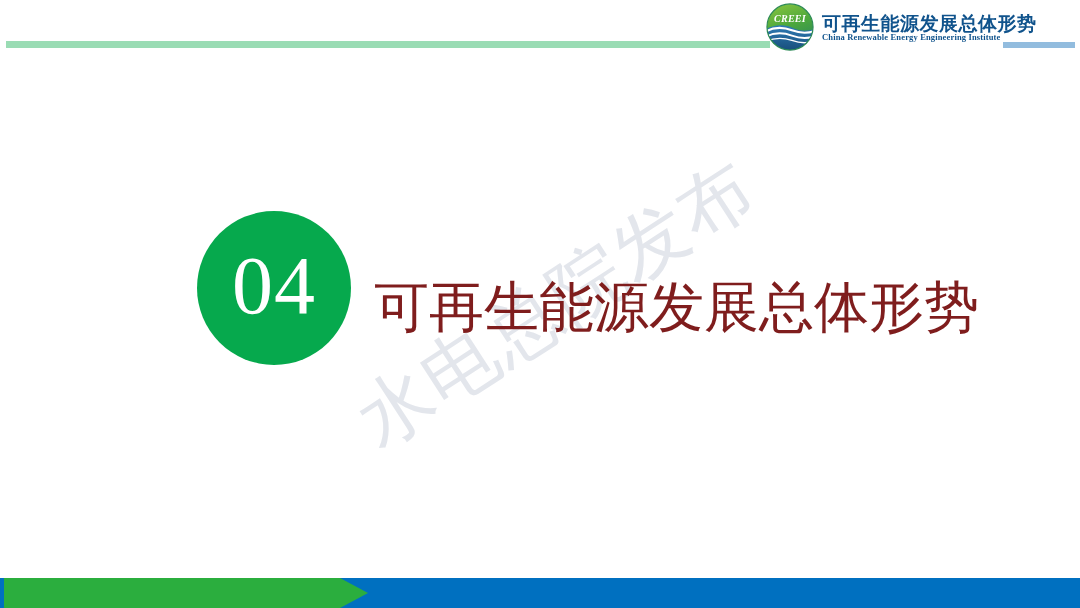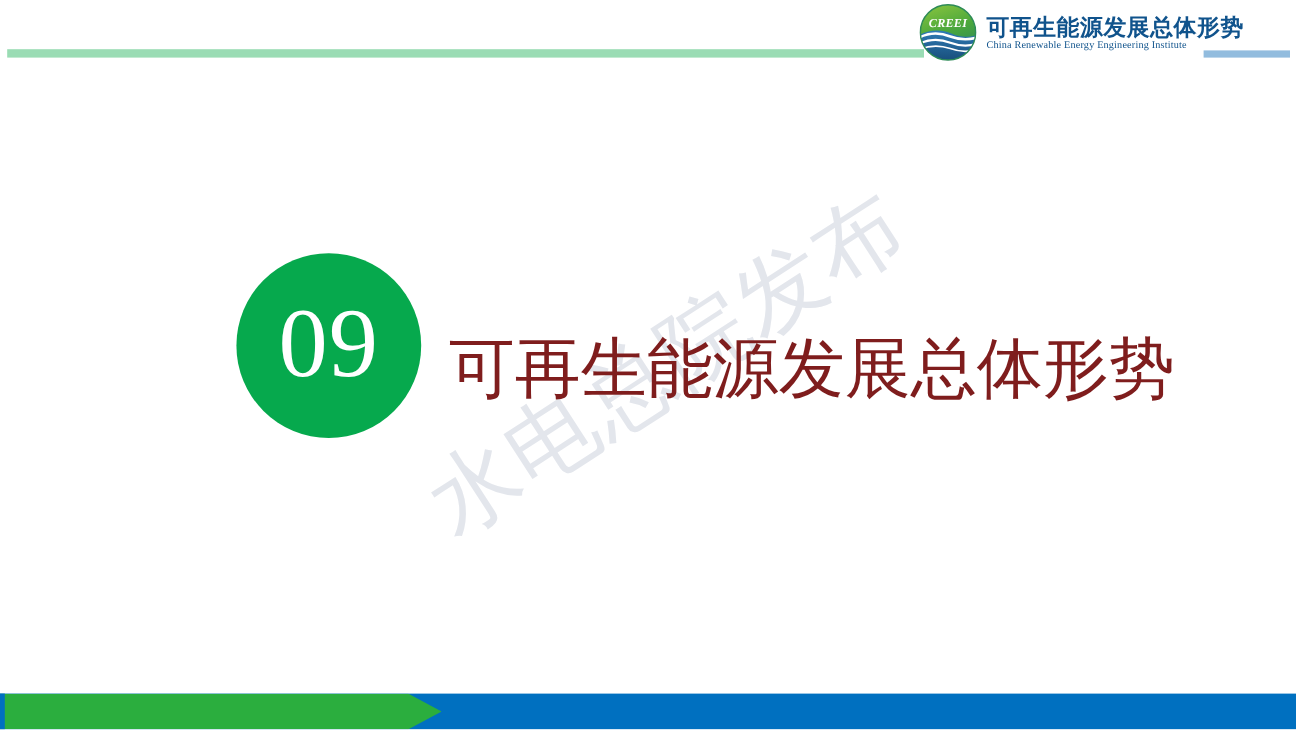--- a/index.html
+++ b/index.html
@@ -81,21 +81,21 @@
     font-weight: bold;
     color: #10538C;
     letter-spacing: 0.5px;
     white-space: nowrap;
   }
 
   #brand-name-en {
     margin-top: 0;
     font-family: "Liberation Serif", serif;
     font-size: 8.5px;
-    font-weight: normal;
+    font-weight: bold;
     color: #10538C;
     letter-spacing: 0.15px;
     white-space: nowrap;
   }
 
   
   #watermark {
     position: absolute;
     left: 330px;
     top: 195px;
@@ -249,21 +249,21 @@
         <div id="brand-name-cn">可再生能源发展总体形势</div>
         <div id="brand-name-en">China Renewable Energy Engineering Institute</div>
       </div>
 
     </div>
   </div>
 
   <div id="main">
 
     <div id="section-badge">
-      <span id="section-number">09</span>
+      <span id="section-number">04</span>
     </div>
 
     <div id="section-title">可再生能源发展总体形势</div>
 
   </div>
 
   <div id="footer-bar">
     <div id="footer-blue"></div>
     <div id="footer-green"></div>
     <div id="footer-accent-edge"></div>

